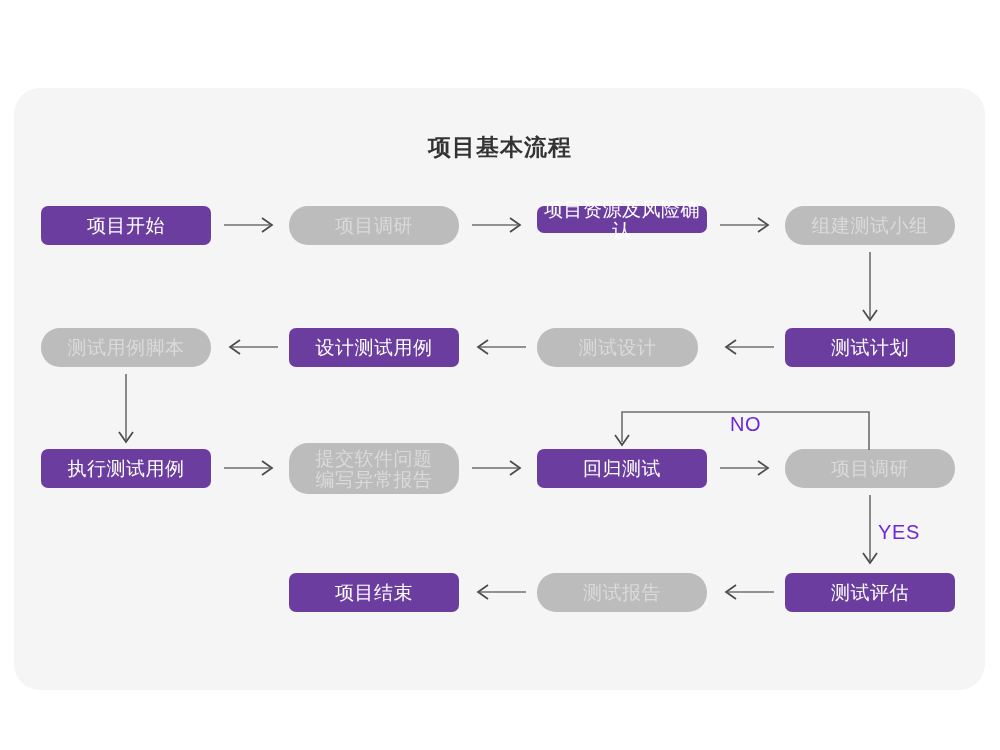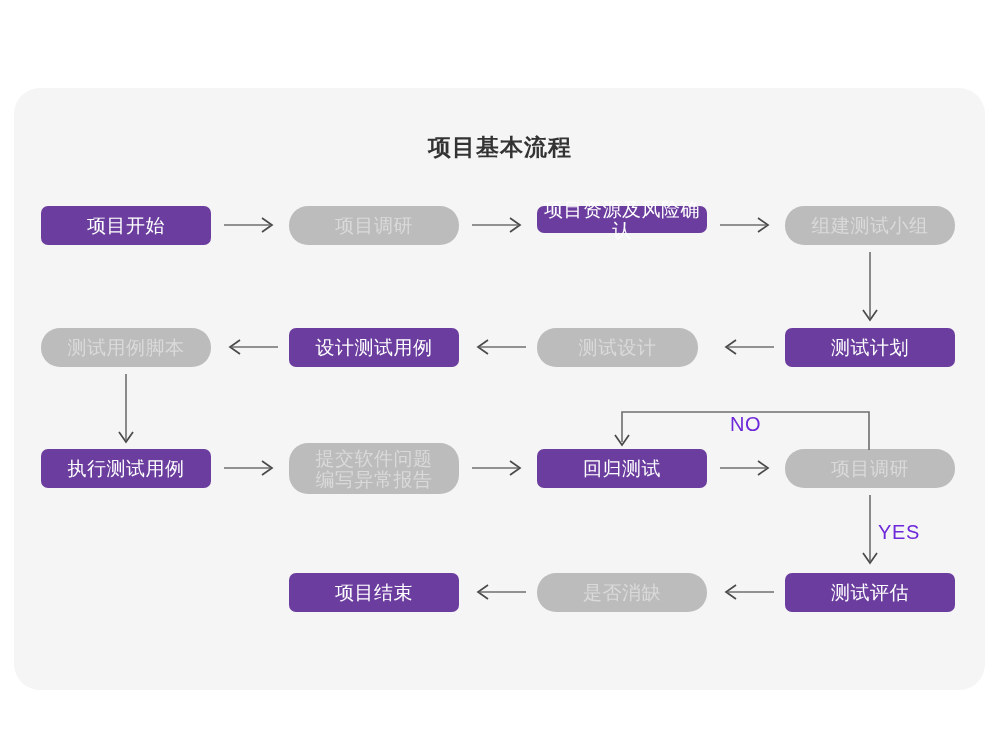--- a/index.html
+++ b/index.html
@@ -188,21 +188,21 @@
   </svg>
   <div class="edge-label" style="left:878px; top:521px;">YES</div>
 
   <div class="node purple" style="left:785px; top:573px; width:170px; height:39px;">测试评估</div>
 
   <svg class="conn" style="left:718px; top:582px; width:60px; height:20px;">
     <line x1="10" y1="10" x2="56" y2="10"></line>
     <polyline class="head" points="18,3 8,10 18,17"></polyline>
   </svg>
 
-  <div class="node gray" style="left:537px; top:573px; width:170px; height:39px;">是否消缺</div>
+  <div class="node gray" style="left:537px; top:573px; width:170px; height:39px;">测试报告</div>
 
   <svg class="conn" style="left:470px; top:582px; width:60px; height:20px;">
     <line x1="10" y1="10" x2="56" y2="10"></line>
     <polyline class="head" points="18,3 8,10 18,17"></polyline>
   </svg>
 
   <div class="node purple" style="left:289px; top:573px; width:170px; height:39px;">项目结束</div>
 
 </div>
 

